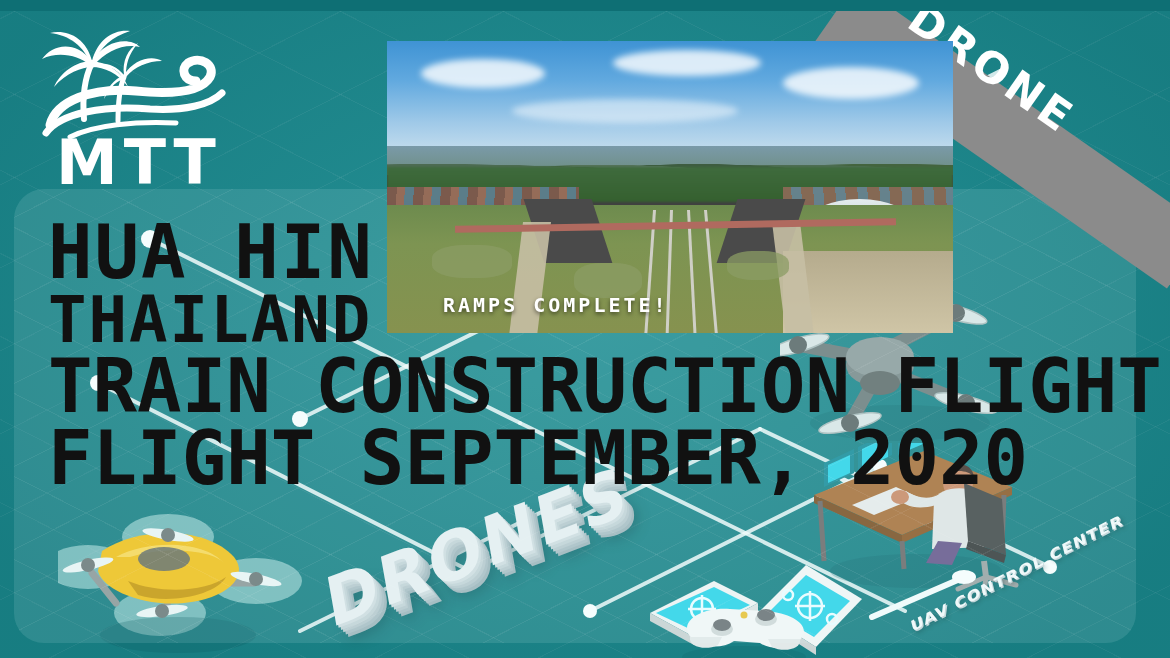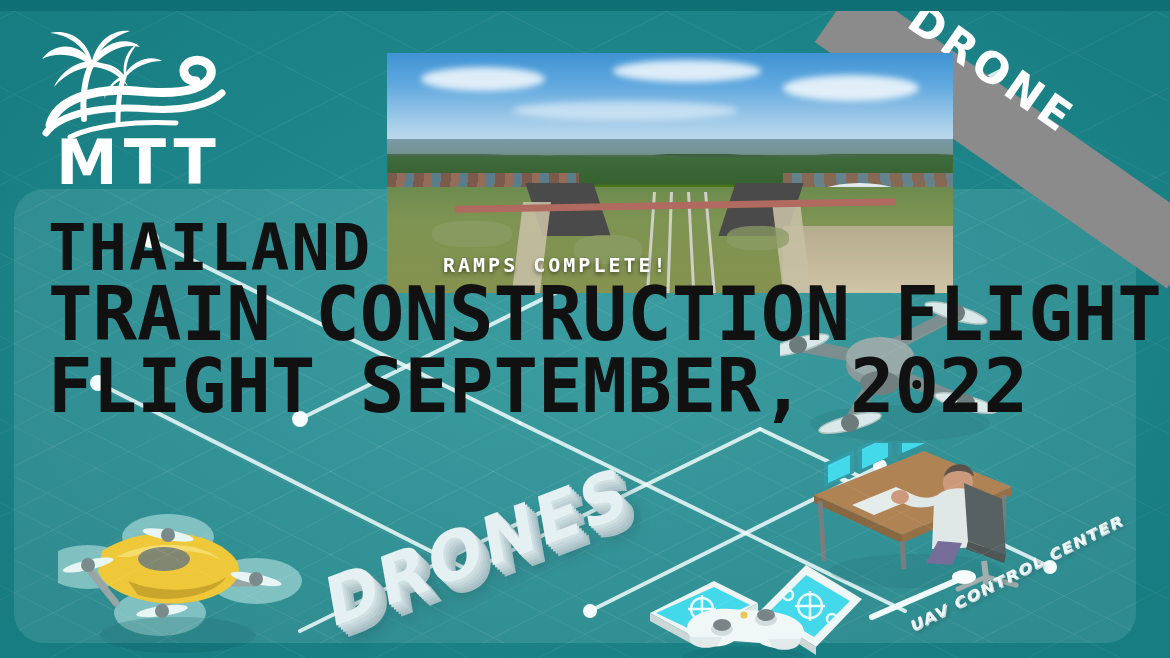--- a/index.html
+++ b/index.html
@@ -86,22 +86,22 @@
   #ribbon-text{
     position:absolute;left:18px;top:44px;width:300px;
     transform:rotate(35deg);transform-origin:left top;
     font-family:"DejaVu Sans", sans-serif;
     font-weight:bold;font-size:43px;letter-spacing:4px;color:#ffffff;
     white-space:nowrap;
   }
 
   
   #photo{
-    position:absolute;left:387px;top:42px;width:566px;height:240px;
-    overflow:hidden;background:#4d7c0f;
+    position:absolute;left:387px;top:30px;width:566px;height:292px;
+    overflow:hidden;background:#404040;
   }
   #photo .sky{
     position:absolute;left:0;top:0;width:100%;height:42%;
     background:linear-gradient(180deg,#3f93d4 0%, #61a9df 32%, #9fc9e8 66%, #d3e5f0 100%);
   }
   #photo .cloud{position:absolute;background:rgba(255,255,255,.80);border-radius:50%;filter:blur(3px);}
   #photo .hills{
     position:absolute;left:0;top:36%;width:100%;height:10%;
     background:
       radial-gradient(ellipse at 8% 100%, #4d6b52 0 26%, transparent 27%),
@@ -398,18 +398,19 @@
     <div class="track" style="left:53%;transform:skewX(3deg);"></div>
     <div class="track" style="left:56%;transform:skewX(5deg);"></div>
     <div class="scrub" style="left:8%;top:70%;width:14%;height:11%;"></div>
     <div class="scrub" style="left:33%;top:76%;width:12%;height:12%;"></div>
     <div class="scrub" style="left:60%;top:72%;width:11%;height:10%;"></div>
     <div class="overpass"></div>
     <div id="photo-caption">RAMPS COMPLETE!</div>
   </div>
 
   <div id="title">
+    <span class="l l1">HUA HIN</span>
     <span class="l l2">THAILAND</span>
     <span class="l l3">TRAIN CONSTRUCTION FLIGHT</span>
-    <span class="l l4">FLIGHT SEPTEMBER, 2022</span>
+    <span class="l l4">FLIGHT SEPTEMBER, 2020</span>
   </div>
 
 </div>
 
 </body></html>

